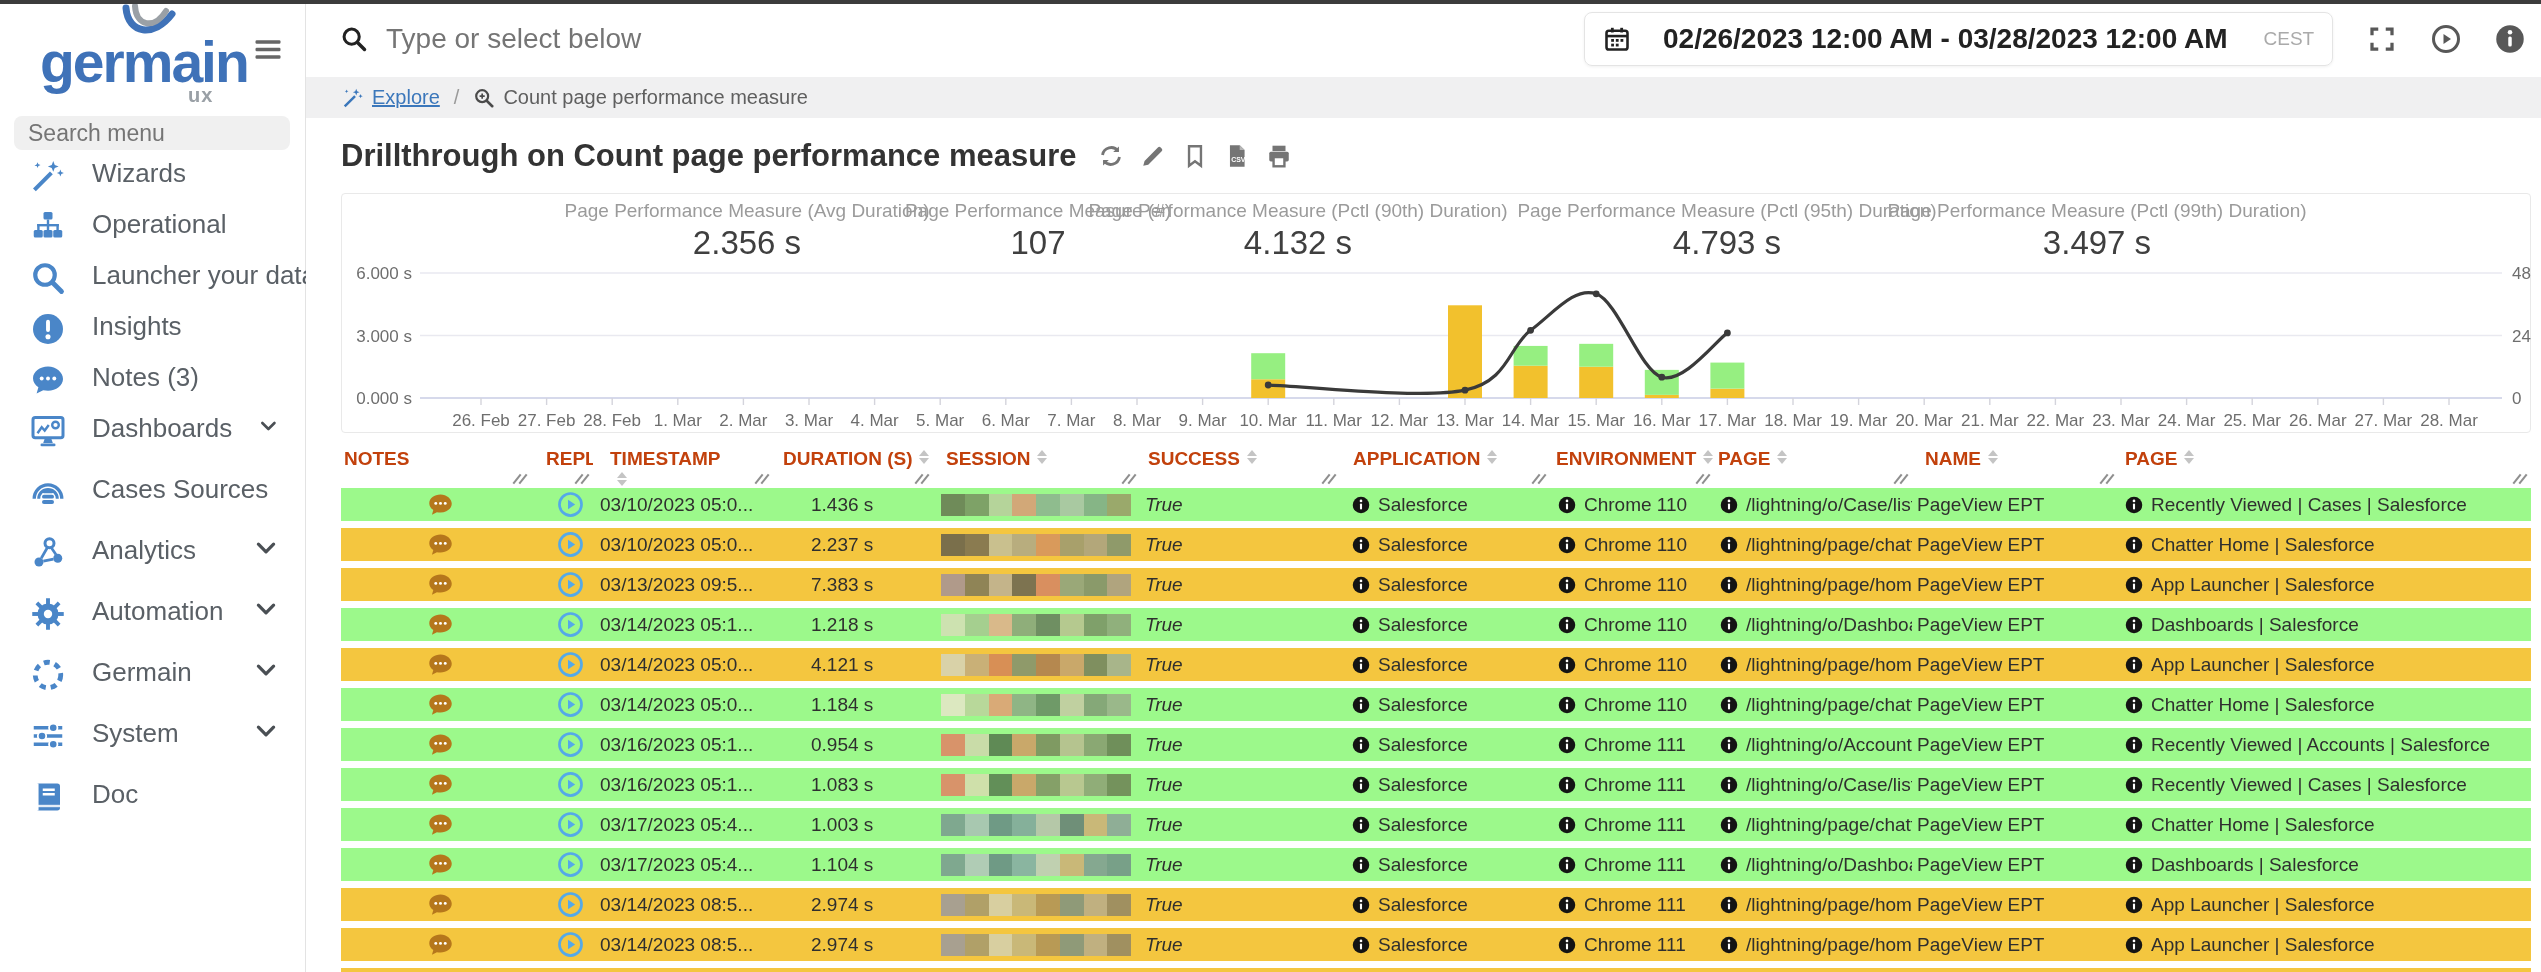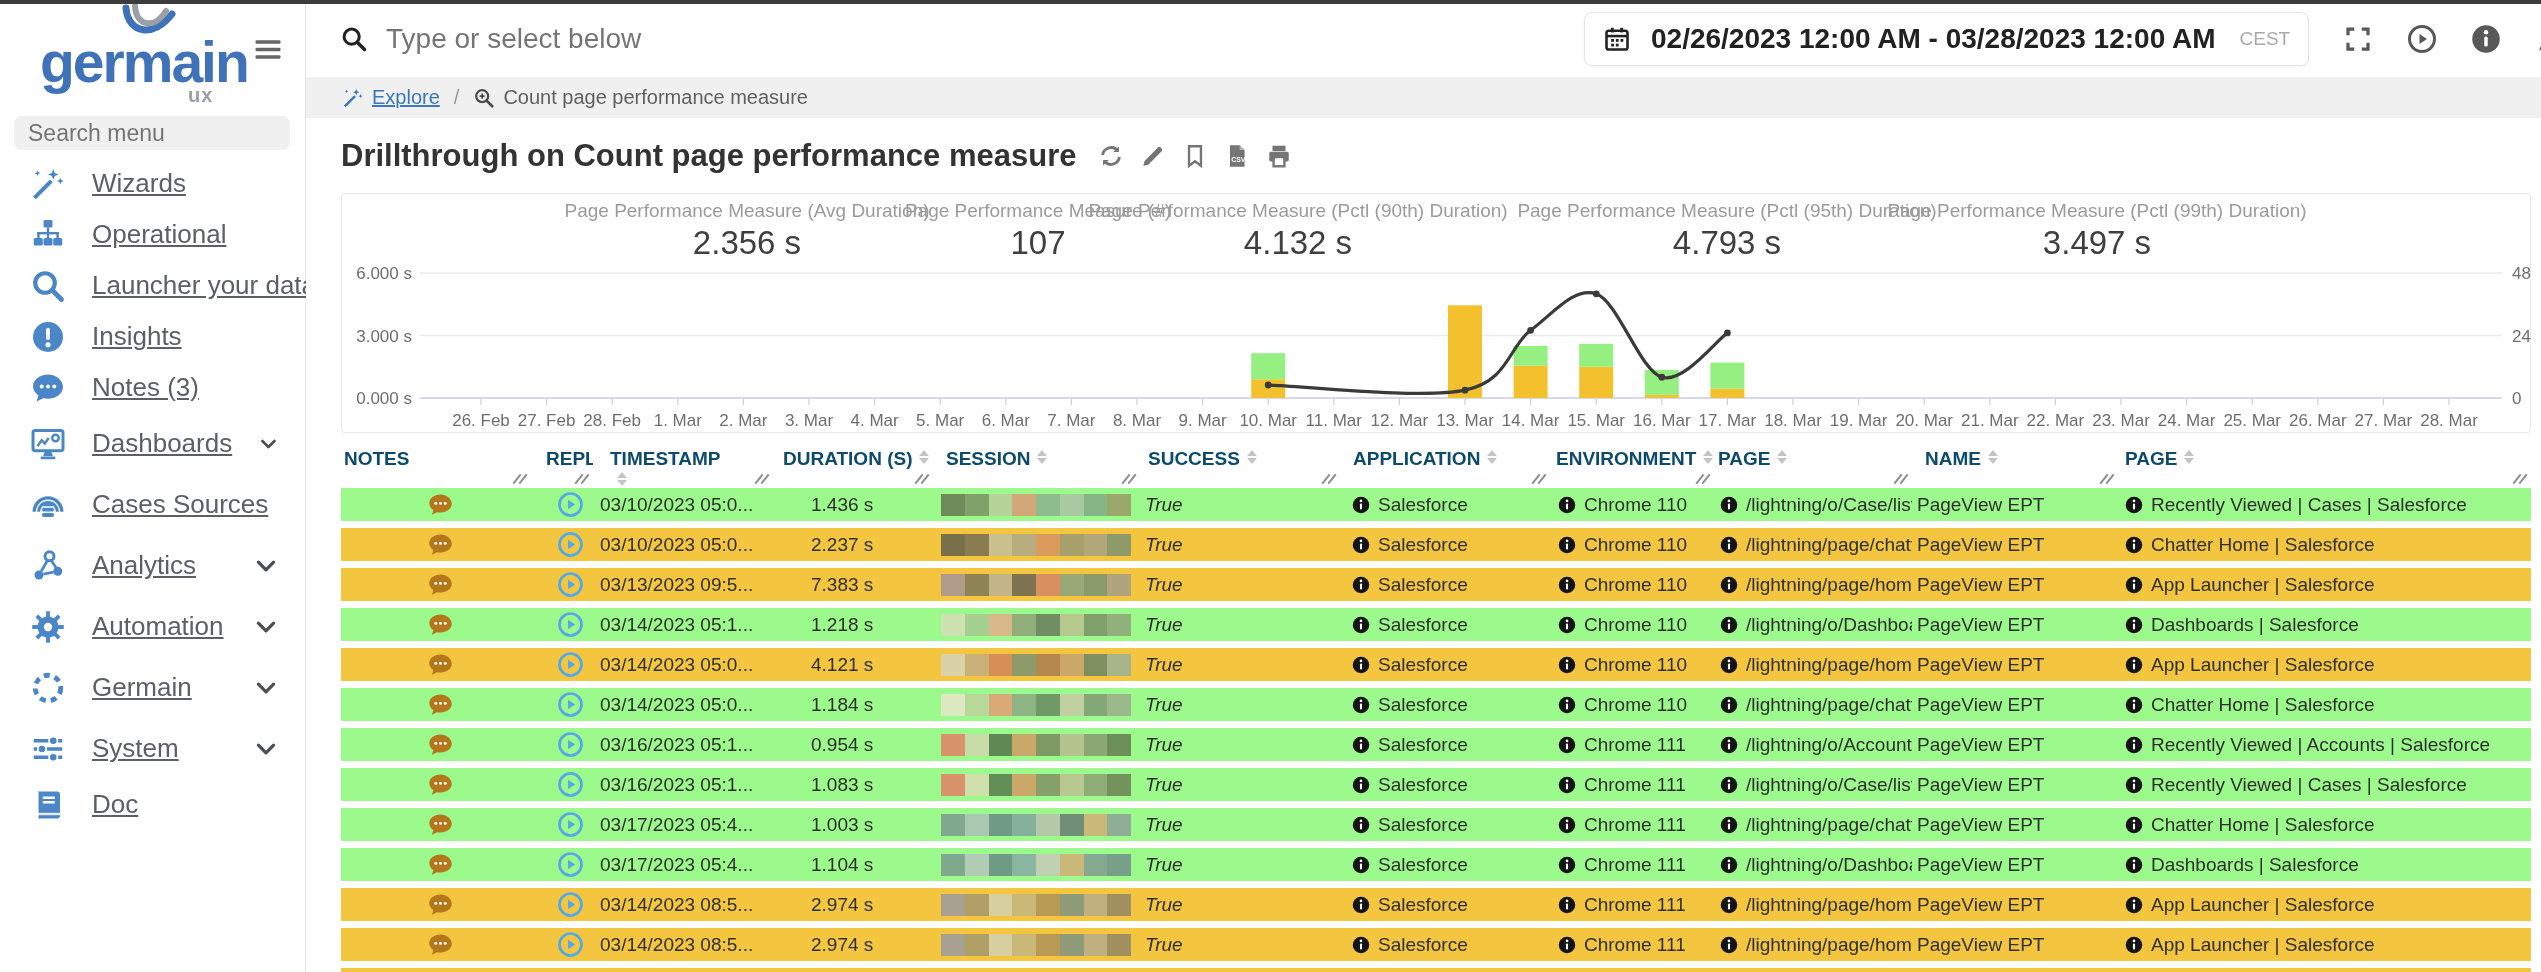--- a/index.html
+++ b/index.html
@@ -13,36 +13,36 @@
 
   
   .sidebar { width:306px; min-width:306px; background:#fff; border-right:1px solid #e3e3e3; position:relative; }
   .logo-wrap { position:relative; height:110px; }
   .brand { position:absolute; left:40px; top:34px; font-size:57px; font-weight:bold; color:#3f72b8; letter-spacing:-2px; line-height:1; }
   .brand-sub { position:absolute; left:188px; top:84px; font-size:20px; color:#9aa0a6; letter-spacing:1px;font-weight:bold; }
   .swoosh { position:absolute; left:116px; top:2px; }
   .hamburger { position:absolute; right:22px; top:34px; width:30px; height:30px; color:#666; cursor:pointer; }
   .menu-search { margin:6px 14px 8px 14px; }
   .menu-search input { width:276px; height:34px; background:#f0f0f0; border:none; border-radius:8px; padding:0 14px; font-size:23px; color:#555; font-family:inherit; outline:none; }
-  .side-item { display:flex; align-items:center; height:51px; padding:0 26px 0 30px; gap:26px; font-size:26px; color:#5a6066; cursor:pointer;text-decoration:underline; }
+  .side-item { display:flex; height:51px; padding:0 26px 0 30px; gap:26px; font-size:26px; color:#5a6066; cursor:pointer; }
   .side-item.group { height:61px; }
   .side-ic { width:36px; height:36px; color:#4a86c8; flex:0 0 36px; }
   .side-ic svg { width:100%; height:100%; }
   .side-label { white-space:nowrap; }
   .chev { margin-left:auto; width:26px; height:26px; color:#4a4f54; }
   .chev svg { width:100%; height:100%; }
 
   
   .main { flex:1; display:flex; flex-direction:column; background:#fff; position:relative; }
   .topbar { height:77px; background:#fff; display:flex; align-items:center; position:relative; }
   .tb-search { display:flex; align-items:center; gap:16px; margin-left:34px; flex:1; }
   .tb-search .ic { width:28px; height:28px; color:#222; }
   .tb-search input { border:none; outline:none; font-size:28px; color:#444; font-family:inherit; width:1200px; }
   .tb-right { display:flex; align-items:center; gap:34px; margin-right:22px; }
-  .date-ctl { display:flex; align-items:center; gap:20px; border:1px solid #e4e4e4; border-radius:8px; padding:10px 18px; box-shadow:0 1px 3px rgba(0,0,0,.06); cursor:pointer; }
+  .date-ctl { display:flex; align-items:center; gap:32px; border:1px solid #e4e4e4; border-radius:8px; padding:10px 18px; box-shadow:0 1px 3px rgba(0,0,0,.06); cursor:pointer; }
   .date-ctl .ic { width:28px; height:28px; color:#222; }
   .date-text { font-size:28px; font-weight:bold; color:#222; white-space:nowrap; }
   .date-tz { font-size:19px; color:#aaa; margin-left:4px; }
   .tb-icon { width:30px; height:30px; color:#585858; cursor:pointer; }
   .tb-icon svg { width:100%; height:100%; }
 
   .crumbbar { height:41px; background:#f0f0f1; display:flex; align-items:center; padding-left:36px; gap:10px; font-size:20px; }
   .crumb-link { display:flex; align-items:center; gap:8px; color:#3b77bb; cursor:pointer; }
   .crumb-link .ic { width:22px; height:22px; color:#3b77bb; }
   .crumb-link span { text-decoration:underline; }
@@ -62,21 +62,21 @@
   .kpi { position:absolute; transform:translateX(-50%); text-align:center; white-space:nowrap; }
   .kpi-label { font-size:19px; color:#9b9b9b; }
   .kpi-value { font-size:33px; color:#3f3f3f; margin-top:2px; }
   .chart-area { position:absolute; left:0; top:64px; width:2190px; height:176px; }
   svg text { font-family:"Liberation Sans","DejaVu Sans",sans-serif; }
 
   
   .grid { display:grid; grid-template-columns:190px 62px 180px 160px 207px 200px 210px 164px 198px 206px 413px; }
   .table-wrap { position:absolute; left:35px; top:330px; width:2190px; }
   .thead { position:relative; height:40px; }
-  .th { position:relative; display:flex; align-items:flex-start; font-size:19px; font-weight:bold; color:#0c4a6e; white-space:nowrap; overflow:hidden; cursor:pointer; }
+  .th { position:relative; display:flex; align-items:flex-start; font-size:19px; font-weight:bold; color:#c2410c; white-space:nowrap; overflow:hidden; cursor:pointer; }
   .sort { display:inline-flex; flex-direction:column; gap:2px; margin-left:7px; margin-top:2px; }
   .sort i { width:0; height:0; border-left:5px solid transparent; border-right:5px solid transparent; }
   .sort .up { border-bottom:6px solid #c4c4c4; }
   .sort .dn { border-top:6px solid #c4c4c4; }
   .rz { position:absolute; right:4px; bottom:2px; width:14px; height:13px; }
   .rz::before,.rz::after { content:""; position:absolute; top:0; width:2px; height:12px; background:#8f8f8f; transform:rotate(38deg); }
   .rz::before { left:3px; } .rz::after { left:9px; }
 
   .trow { height:33px; margin-bottom:7px; }
   .trow.green { background:#9cf98b; }

